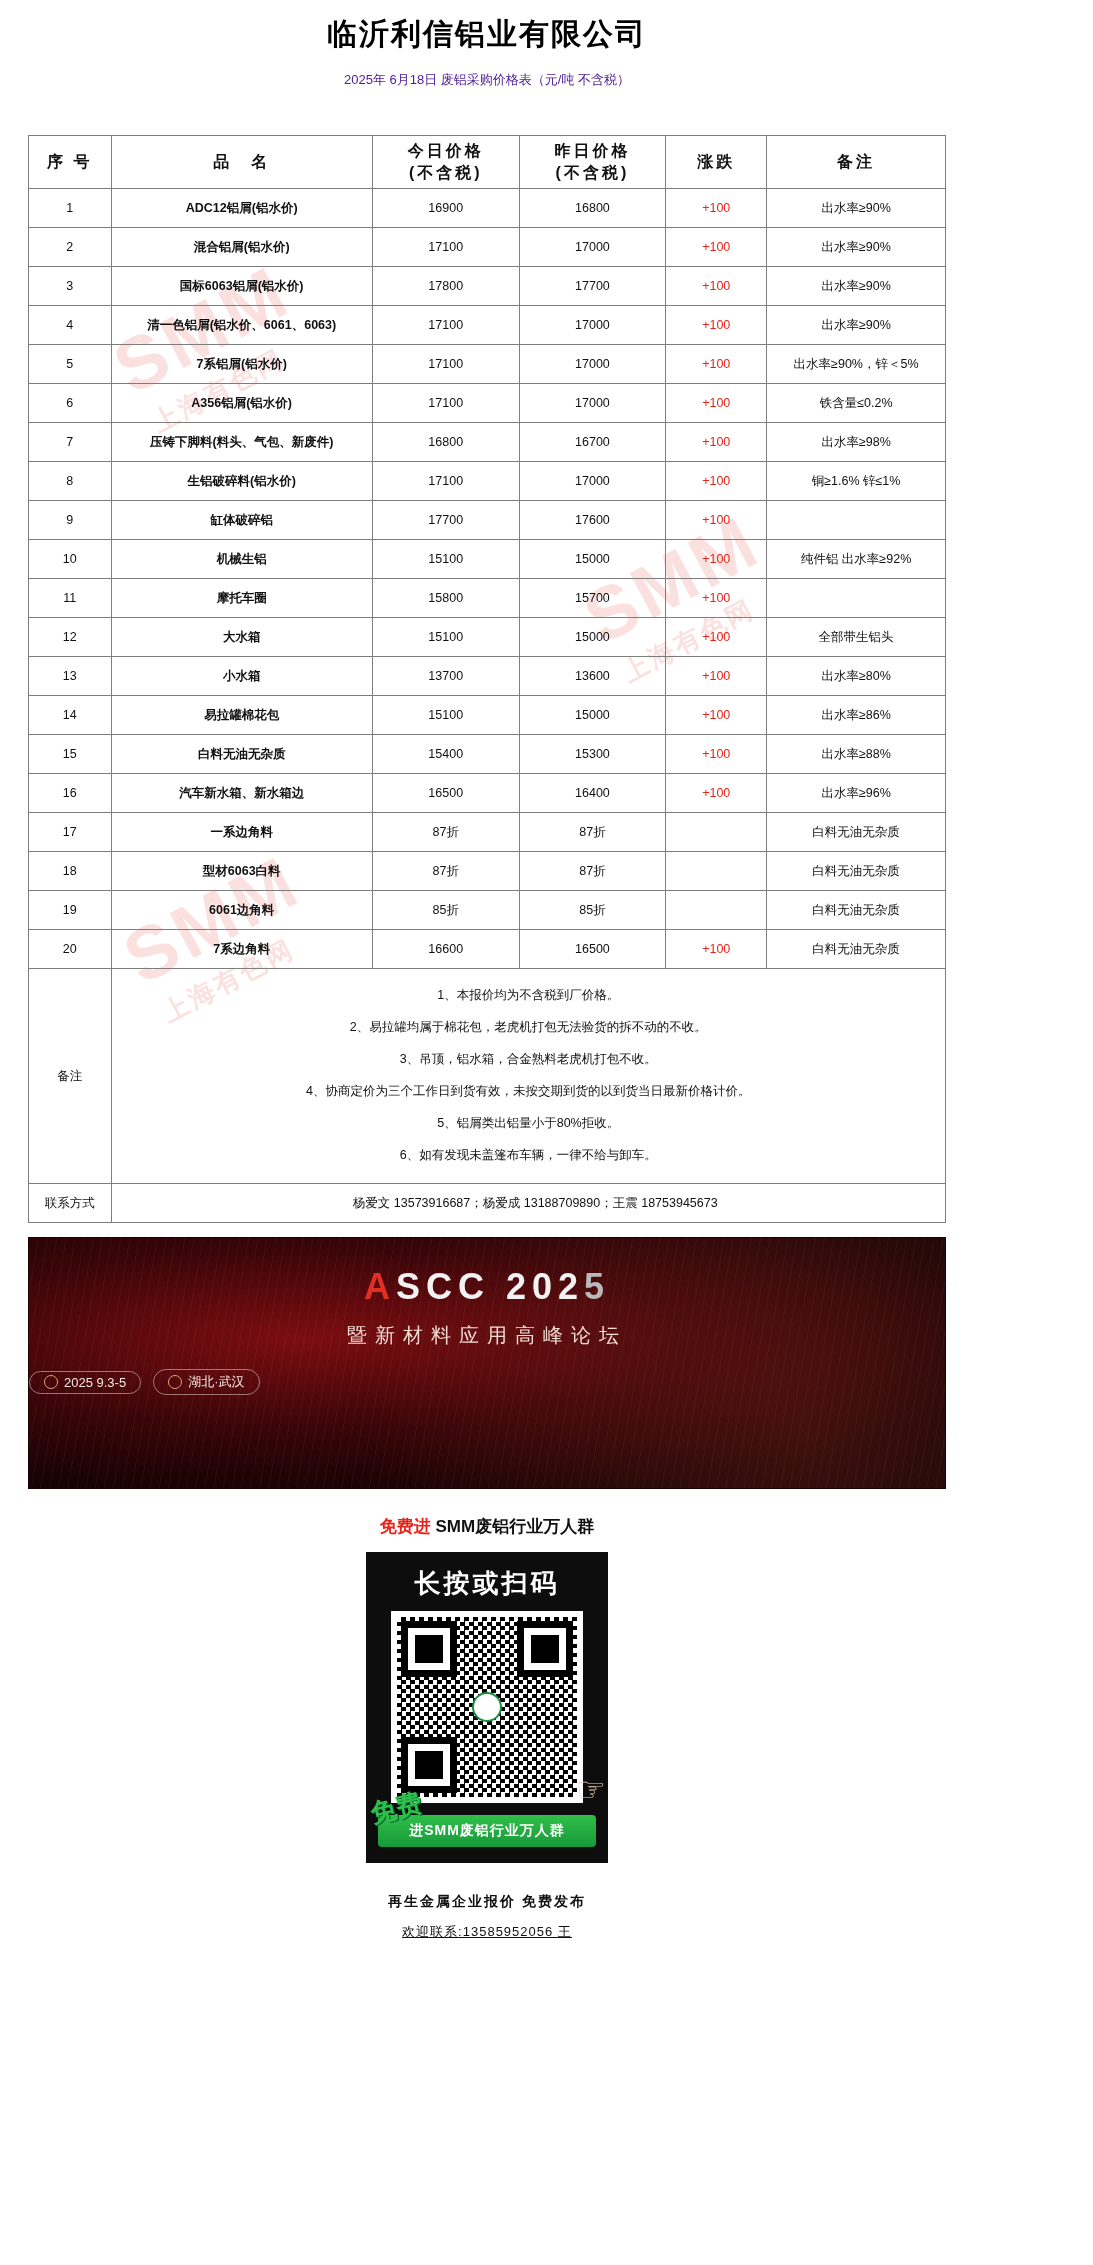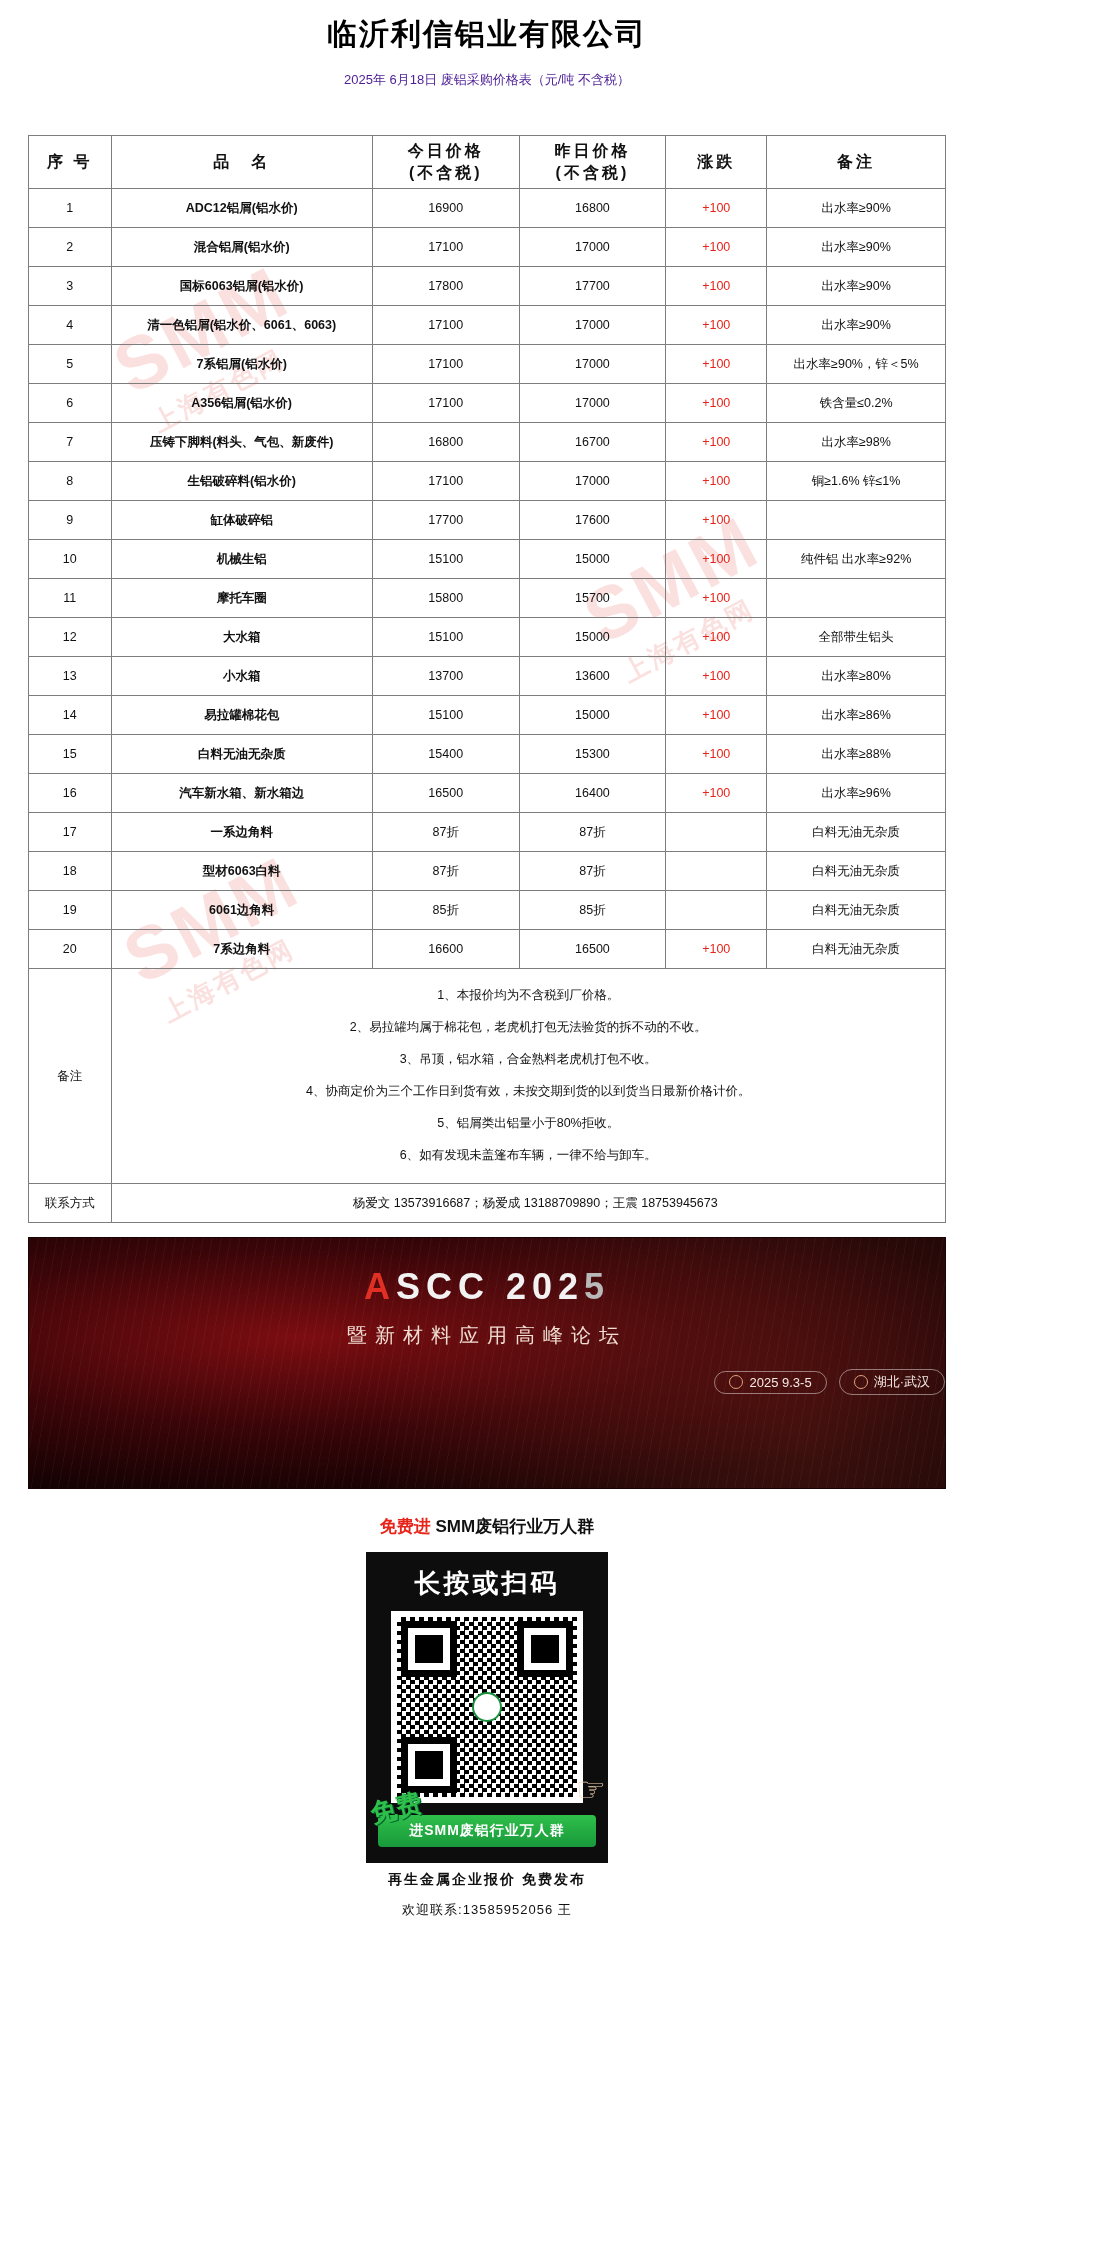--- a/index.html
+++ b/index.html
@@ -174,21 +174,21 @@
   }
   .bline3 {
     font-size: 20px;
     letter-spacing: 8px;
     margin-top: 14px;
     color: #f0dcd0;
   }
   .bmeta {
     margin-top: 20px;
     display: flex;
-    justify-content: flex-end;
+    justify-content: flex-start;
     gap: 12px;
     align-items: center;
   }
   .bchip {
     border: 1px solid rgba(255,255,255,0.45);
     border-radius: 14px;
     padding: 3px 14px;
     font-size: 13px;
     color: #f5e9e4;
     display: flex;
@@ -280,30 +280,31 @@
     margin-top: 12px;
     background: linear-gradient(#2fbf4a, #18993a);
     color: #fff;
     font-size: 14px;
     font-weight: bold;
     padding: 7px 0;
     border-radius: 4px;
     letter-spacing: 1px;
   }
   .qr-foot1 {
-    margin-top: 8px;
+    margin-top: 30px;
     font-size: 14px;
     font-weight: bold;
     letter-spacing: 2px;
   }
   .qr-foot2 {
     margin-top: 12px;
     font-size: 13px;
     letter-spacing: 1px;
     padding-bottom: 18px;
+    text-decoration: underline;
   }
 </style>
 </head>
 <body>
 
 <div class="page">
 
   <div class="title">临沂利信铝业有限公司</div>
   <div class="subtitle">2025年 6月18日 废铝采购价格表（元/吨  不含税）</div>
 

